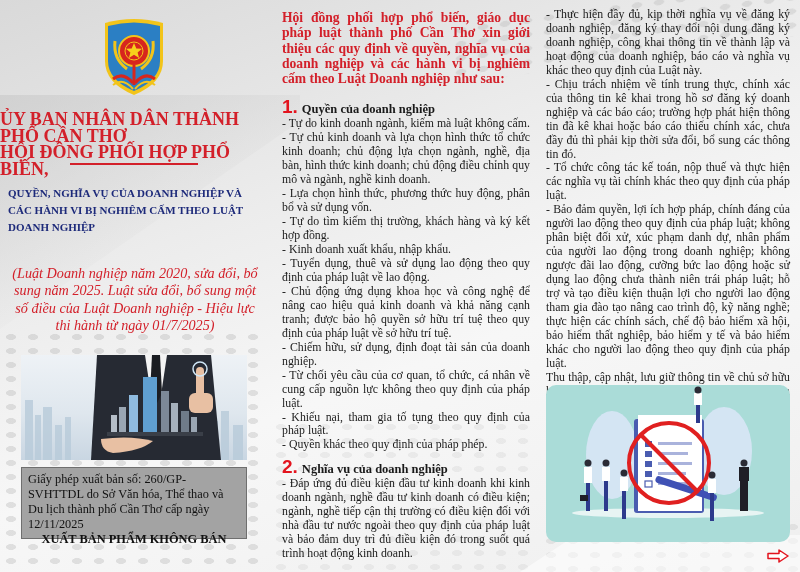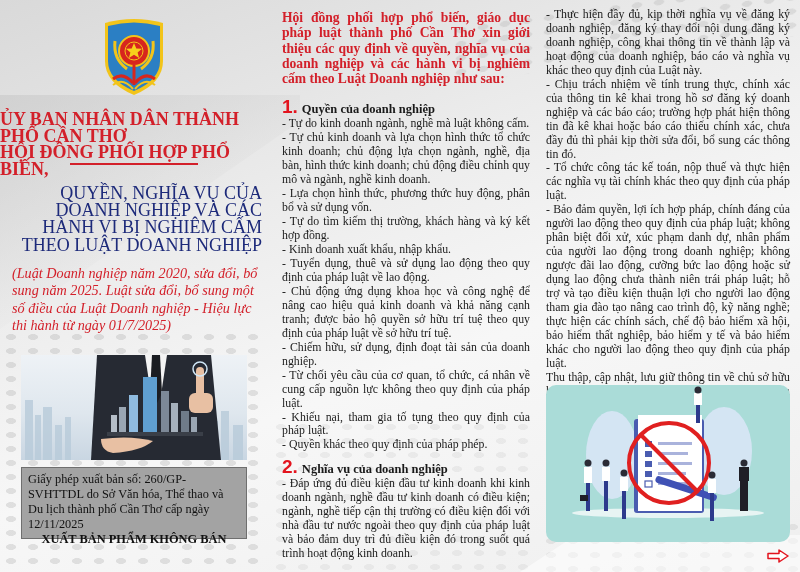--- a/index.html
+++ b/index.html
@@ -39,26 +39,26 @@
   .col-left { position: absolute; left: 0; top: 0; width: 270px; height: 572px; }
   .logo { position: absolute; left: 101px; top: 17px; width: 66px; height: 80px; }
   .org {
     position: absolute; left: 0; top: 111px; width: 270px;
     text-align: left; color: #d3202a; font-weight: bold;
     font-size: 18px; line-height: 16.5px;
   }
   .org-rule { position: absolute; left: 70px; top: 163px; width: 128px; height: 1.5px; background: #d3202a; }
   .doc-title {
     position: absolute; left: 8px; top: 185px; width: 254px;
-    text-align: right; color: #1d2a7a; font-weight: normal;
-    font-size: 18px; line-height: 17.2px;
+    text-align: left; color: #1d2a7a; font-weight: bold;
+    font-size: 11px; line-height: 17.2px;
   }
   .doc-sub {
     position: absolute; left: 12px; top: 265px; width: 246px;
-    text-align: left; color: #d3202a; font-style: italic;
+    text-align: center; color: #d3202a; font-style: italic;
     font-size: 14.2px; line-height: 17.3px;
   }
   .hero {
     position: absolute; left: 21px; top: 355px; width: 226px; height: 105px;
     overflow: hidden;
     background: linear-gradient(180deg, #eef2f6 0%, #dfe7ee 55%, #c9d6e2 100%);
   }
   .license {
     position: absolute; left: 21px; top: 467px; width: 226px; height: 72px;
     border: 1px solid #6f6f6f; background: #a3a3a3;
@@ -173,21 +173,21 @@
   </section>
 
   <section class="col-mid">
     <div class="intro">Hội đồng phối hợp phổ biến, giáo dục pháp luật thành phố Cần Thơ xin giới thiệu các quy định về quyền, nghĩa vụ của doanh nghiệp và các hành vi bị nghiêm cấm theo Luật Doanh nghiệp như sau:</div>
 
     <div class="sec-head">
       <span class="sec-num">1.</span>
       <span class="sec-title">Quyền của doanh nghiệp</span>
     </div>
     <div class="body-text">
-      <p>- Tự do kinh doanh ngành, nghề mà luật không cấm.</p>
+      <p>- Tự do kinh doanh ngành, kiếm mà luật không cấm.</p>
       <p>- Tự chủ kinh doanh và lựa chọn hình thức tổ chức kinh doanh; chủ động lựa chọn ngành, nghề, địa bàn, hình thức kinh doanh; chủ động điều chỉnh quy mô và ngành, nghề kinh doanh.</p>
       <p>- Lựa chọn hình thức, phương thức huy động, phân bổ và sử dụng vốn.</p>
       <p>- Tự do tìm kiếm thị trường, khách hàng và ký kết hợp đồng.</p>
       <p>- Kinh doanh xuất khẩu, nhập khẩu.</p>
       <p>- Tuyển dụng, thuê và sử dụng lao động theo quy định của pháp luật về lao động.</p>
       <p>- Chủ động ứng dụng khoa học và công nghệ để nâng cao hiệu quả kinh doanh và khả năng cạnh tranh; được bảo hộ quyền sở hữu trí tuệ theo quy định của pháp luật về sở hữu trí tuệ.</p>
       <p>- Chiếm hữu, sử dụng, định đoạt tài sản của doanh nghiệp.</p>
       <p>- Từ chối yêu cầu của cơ quan, tổ chức, cá nhân về cung cấp nguồn lực không theo quy định của pháp luật.</p>
       <p>- Khiếu nại, tham gia tố tụng theo quy định của pháp luật.</p>
       <p>- Quyền khác theo quy định của pháp phép.</p>

